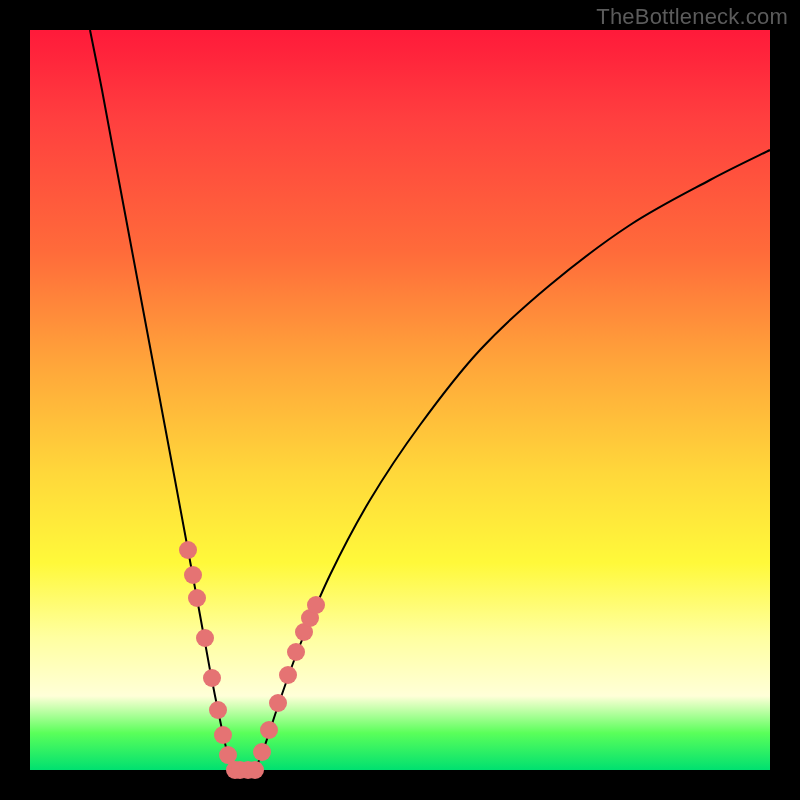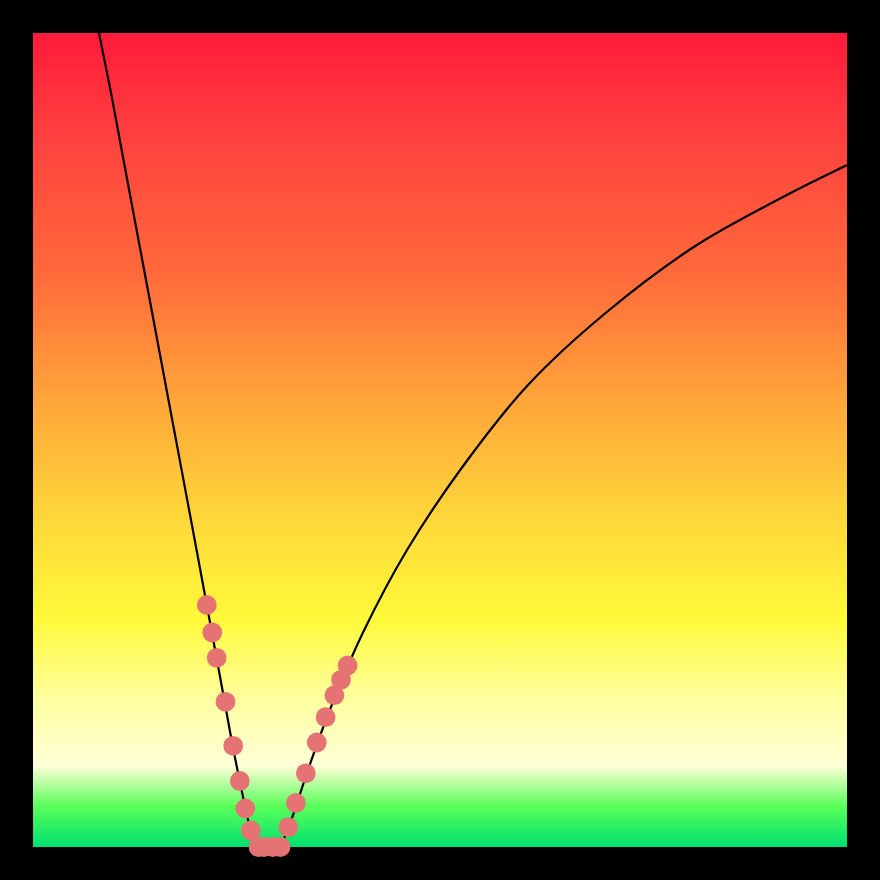--- a/index.html
+++ b/index.html
@@ -90,13 +90,14 @@
           <circle cx="248" cy="673" r="9" fill="#e57373"></circle>
           <circle cx="258" cy="645" r="9" fill="#e57373"></circle>
           <circle cx="266" cy="622" r="9" fill="#e57373"></circle>
           <circle cx="274" cy="602" r="9" fill="#e57373"></circle>
           <circle cx="280" cy="588" r="9" fill="#e57373"></circle>
           <circle cx="286" cy="575" r="9" fill="#e57373"></circle>
         </g>
     </svg>
   </div>
 
+  <div class="watermark">TheBottleneck.com</div>
 </div>
 
 </body></html>

